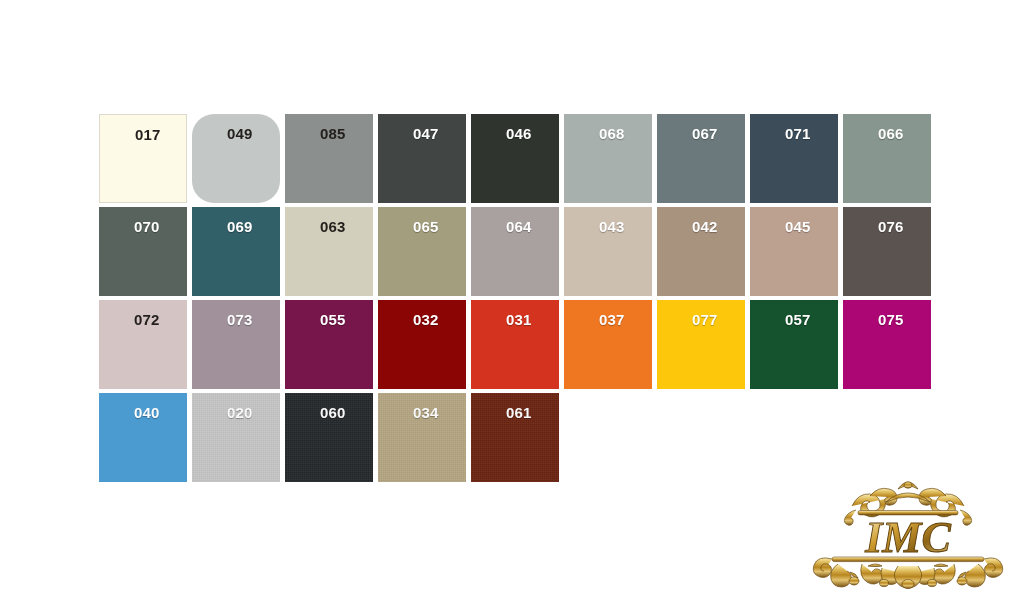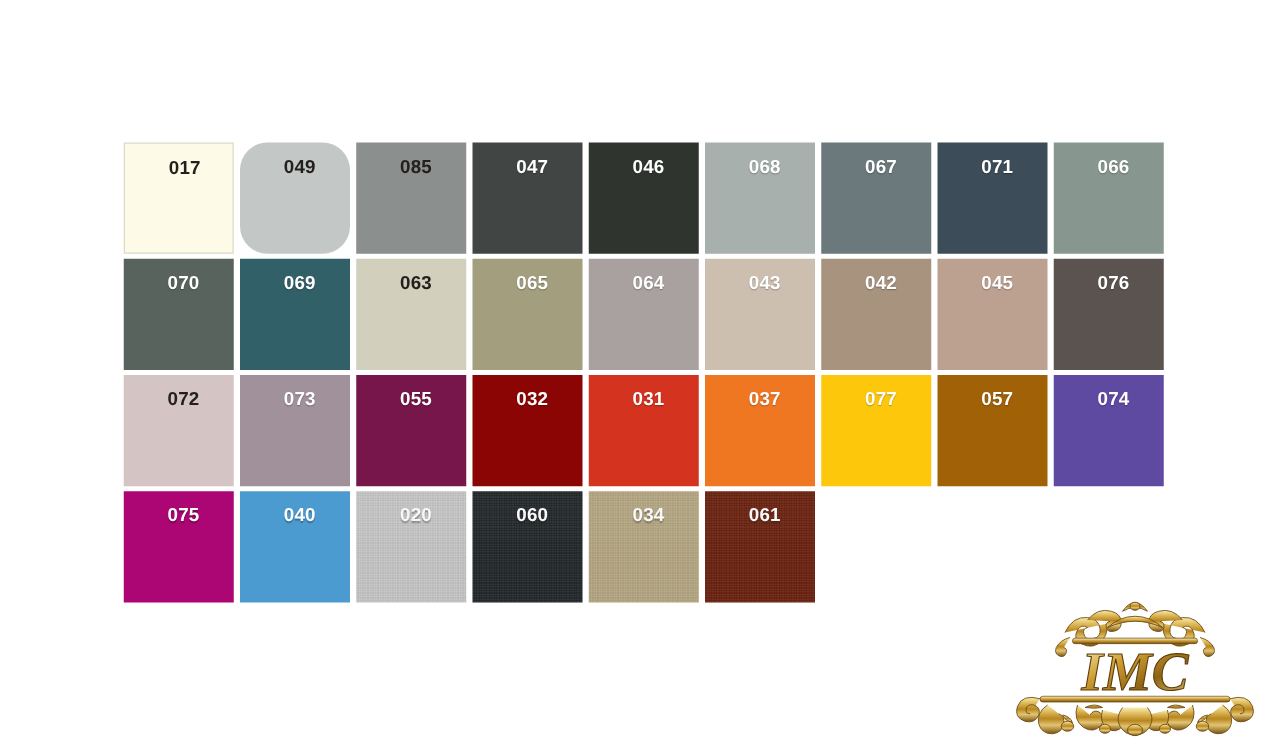--- a/index.html
+++ b/index.html
@@ -180,25 +180,22 @@
       </div>
       <div class="swatch" style="background: rgb(212, 51, 31);">
         <span class="swatch-label label-light">031</span>
       </div>
       <div class="swatch" style="background: rgb(239, 119, 34);">
         <span class="swatch-label label-light">037</span>
       </div>
       <div class="swatch" style="background: rgb(253, 200, 12);">
         <span class="swatch-label label-light">077</span>
       </div>
-      <div class="swatch" style="background: #a16207; text-align: right;">
+      <div class="swatch" style="background: #14532d; text-align: right;">
         <span class="swatch-label label-light">057</span>
-      </div>
-      <div class="swatch" style="background: rgb(95, 74, 162);">
-        <span class="swatch-label label-light">074</span>
       </div>
       <div class="swatch" style="background: rgb(171, 6, 115);">
         <span class="swatch-label label-light">075</span>
       </div>
       <div class="swatch" style="background: rgb(75, 155, 209);">
         <span class="swatch-label label-light">040</span>
       </div>
       <div class="swatch textured" style="background: rgb(198, 198, 198);">
         <span class="swatch-label label-light">020</span>
       </div>

